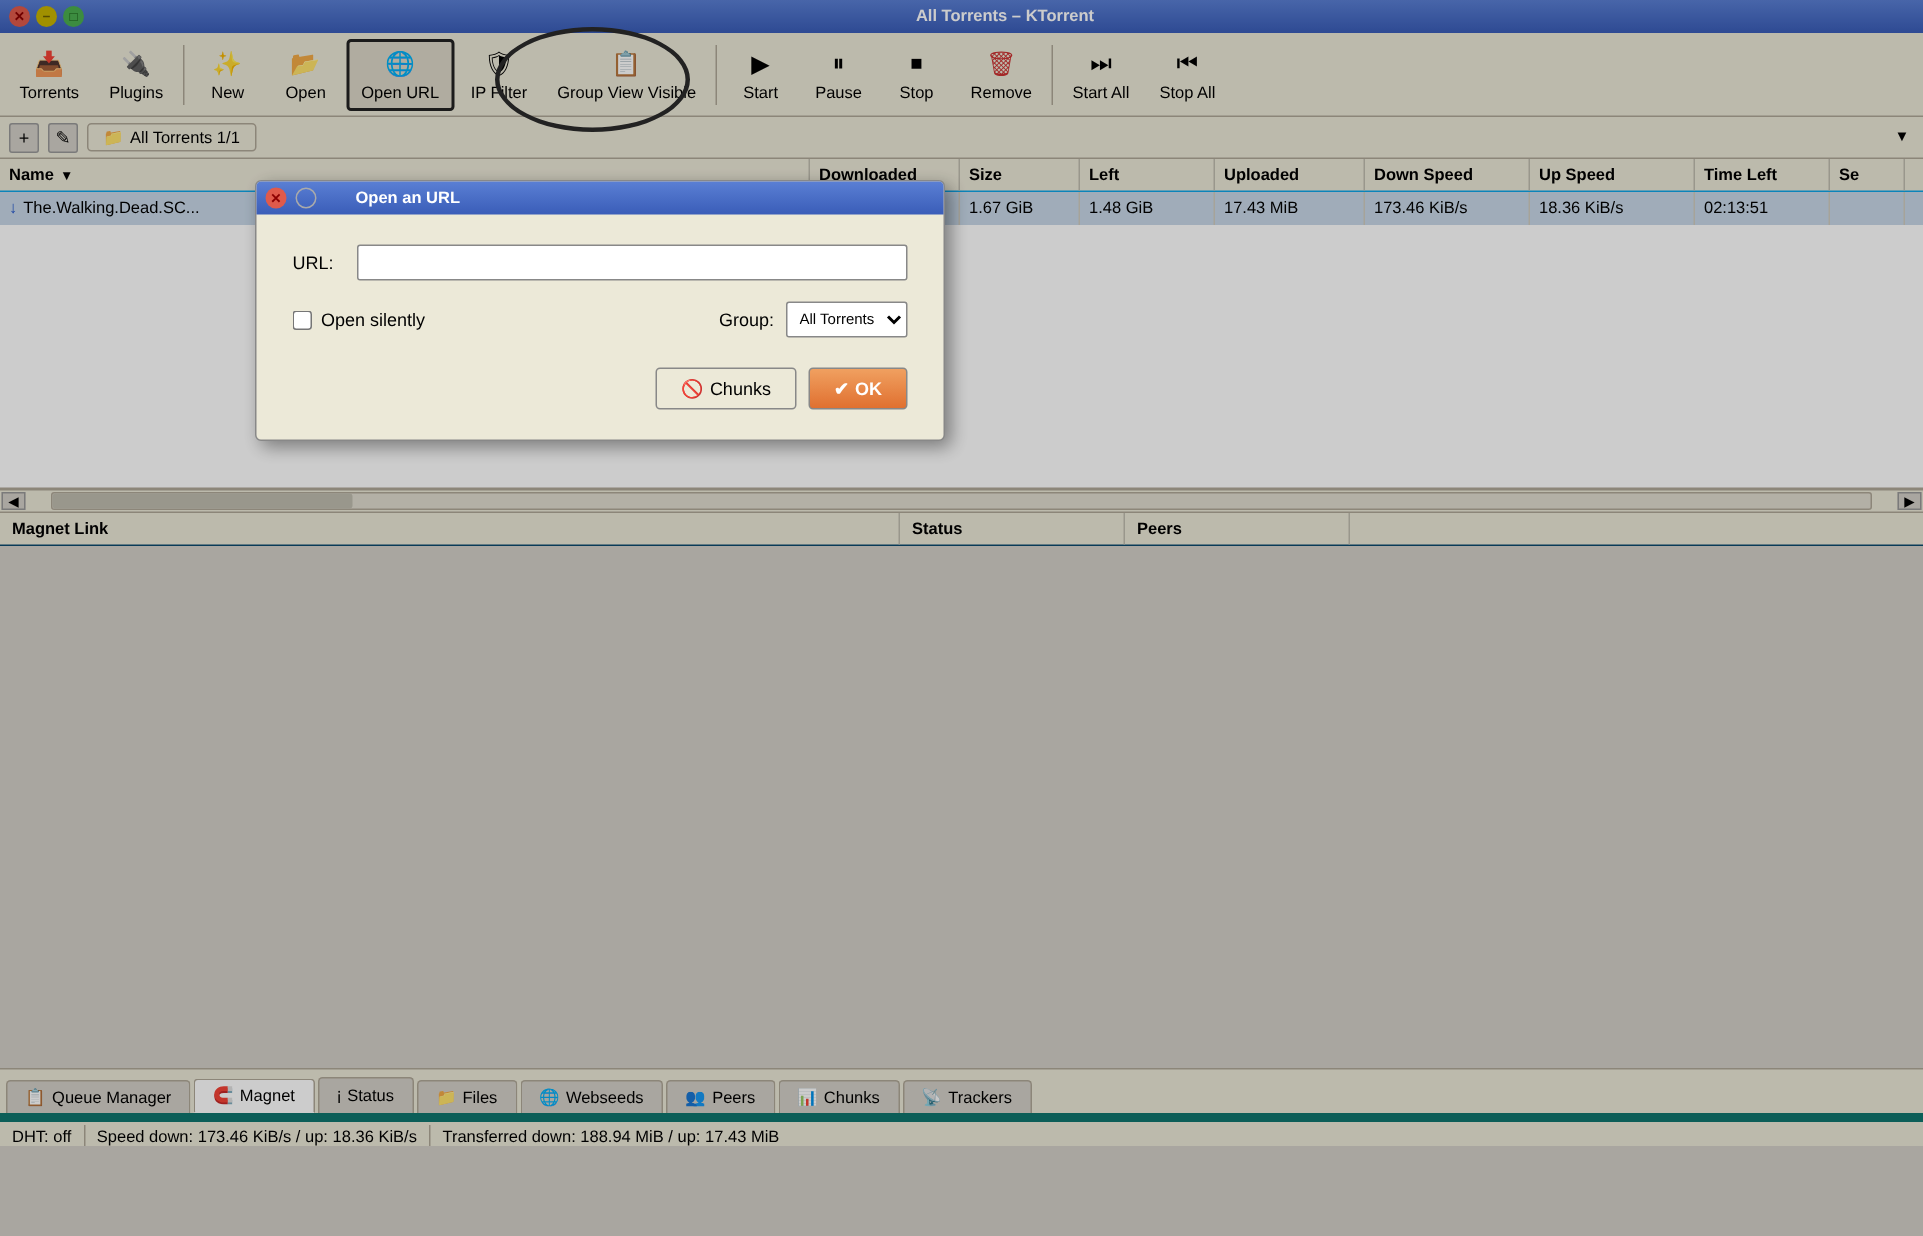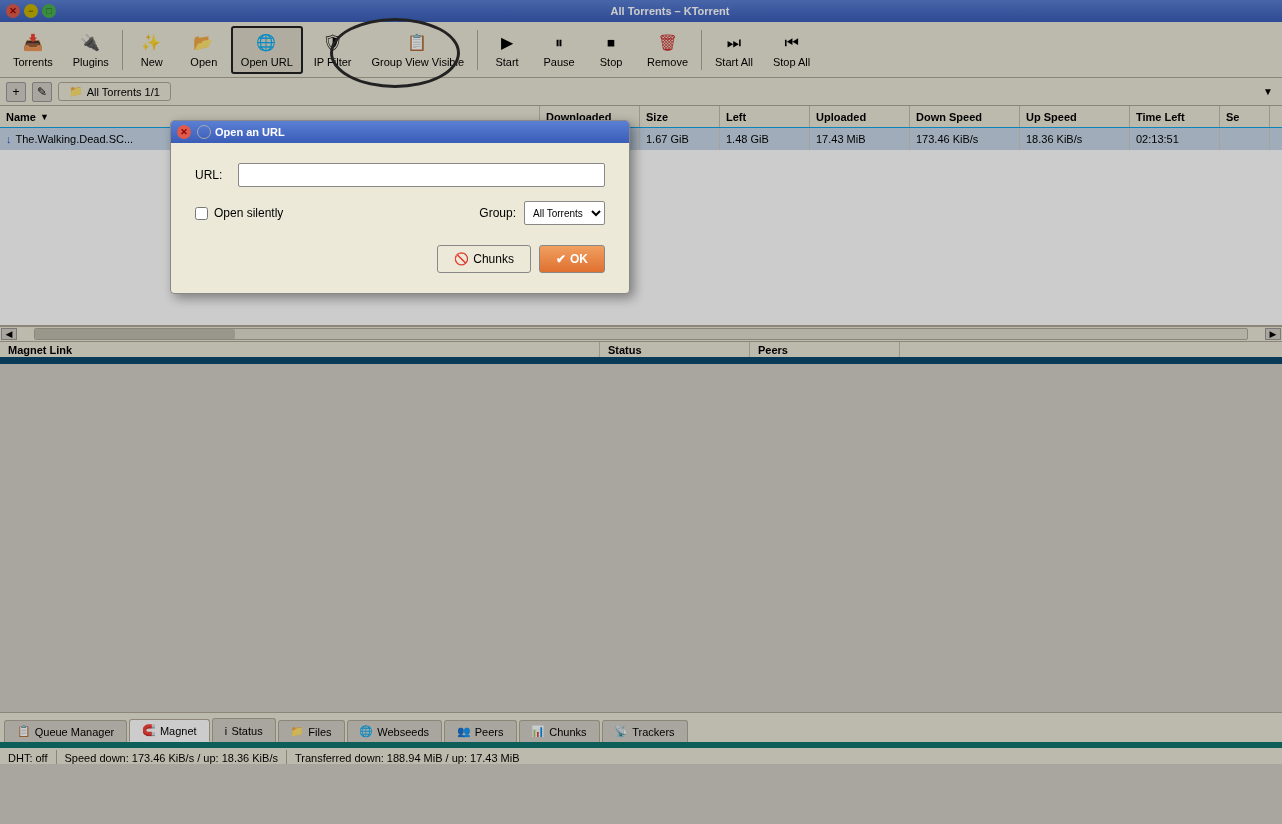--- a/index.html
+++ b/index.html
@@ -182,21 +182,21 @@
       position: absolute;
       left: 0; top: 0;
       width: 200px;
       height: 100%;
       background: #c0bdb0;
       border-radius: 2px;
     }
     #bottom-col-headers {
       display: flex;
       background: #ece9d8;
-      border-bottom: 7px solid #0c4a6e;
+      border-bottom: 1px solid #0c4a6e;
       height: 22px;
       align-items: center;
       font-size: 11px;
       font-weight: bold;
     }
     .bot-col {
       padding: 0 8px;
       border-right: 1px solid #c0bdb0;
       height: 100%;
       display: flex; align-items: center;
@@ -582,21 +582,21 @@
       <div class="status-sep"></div>
       <span>Transferred down: 188.94 MiB / up: 17.43 MiB</span>
     </div>
   </div>
 
   <div id="dialog-overlay">
     <div id="dialog">
       <div id="dialog-titlebar">
         <div id="dialog-close">✕</div>
         <div id="dialog-min"></div>
-        <span style="margin-left:2px;">Open an URL</span>
+        <span style="margin-left:24px;">Open an URL</span>
       </div>
       <div id="dialog-body">
         <div id="url-row">
           <label id="url-label">URL:</label>
           <input id="url-input" type="text" style="">
         </div>
         <div id="options-row">
           <div id="open-silently-row">
             <input type="checkbox" id="open-silently-check" style="">
             <label for="open-silently-check">Open silently</label>

